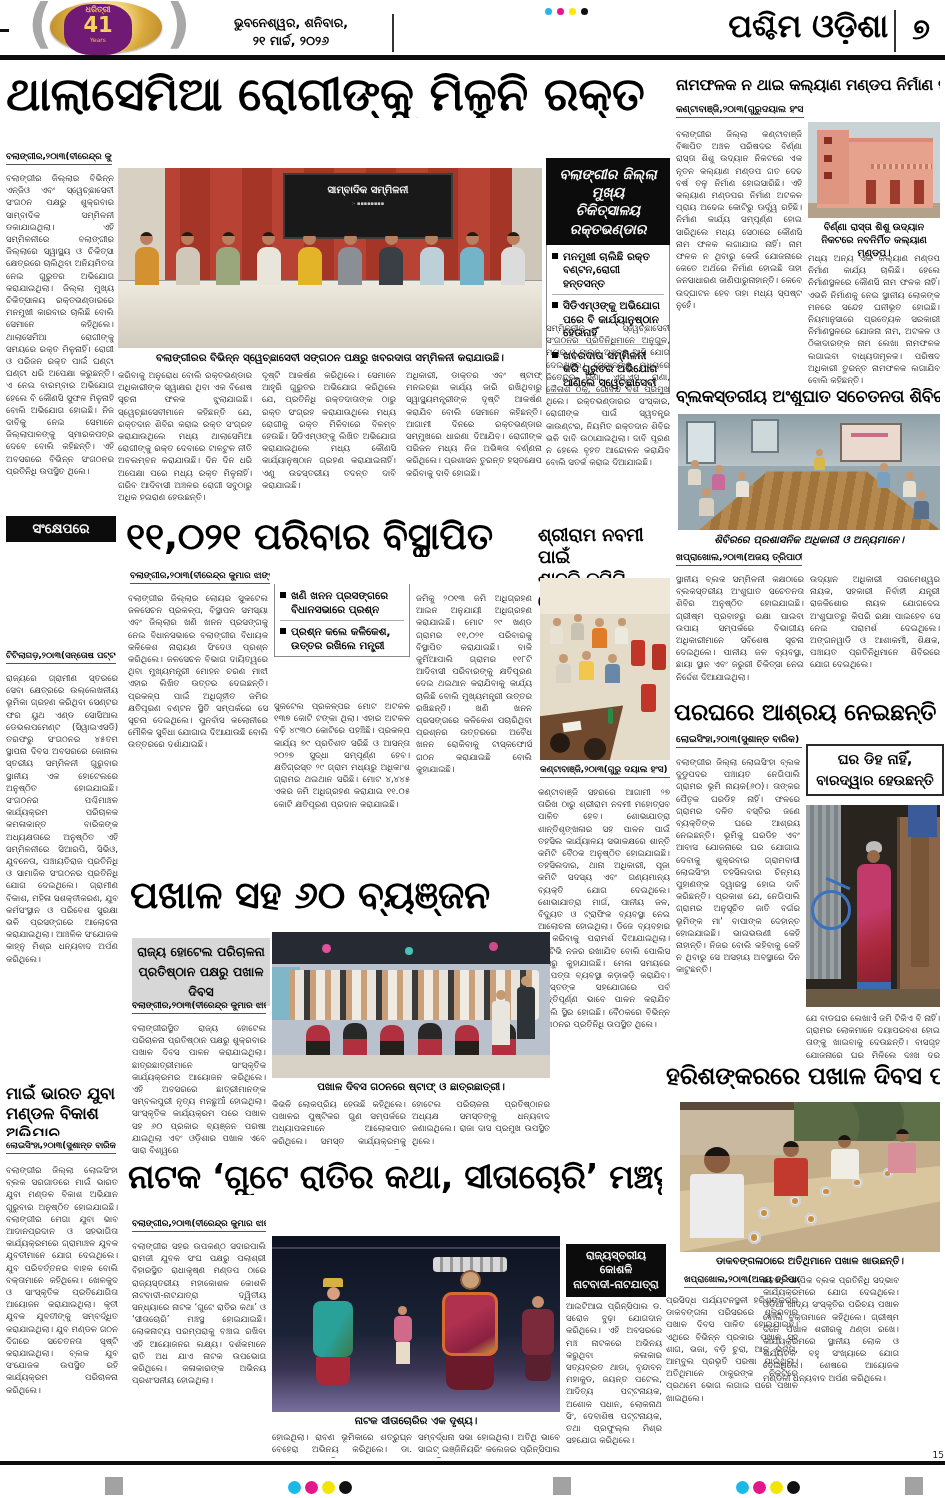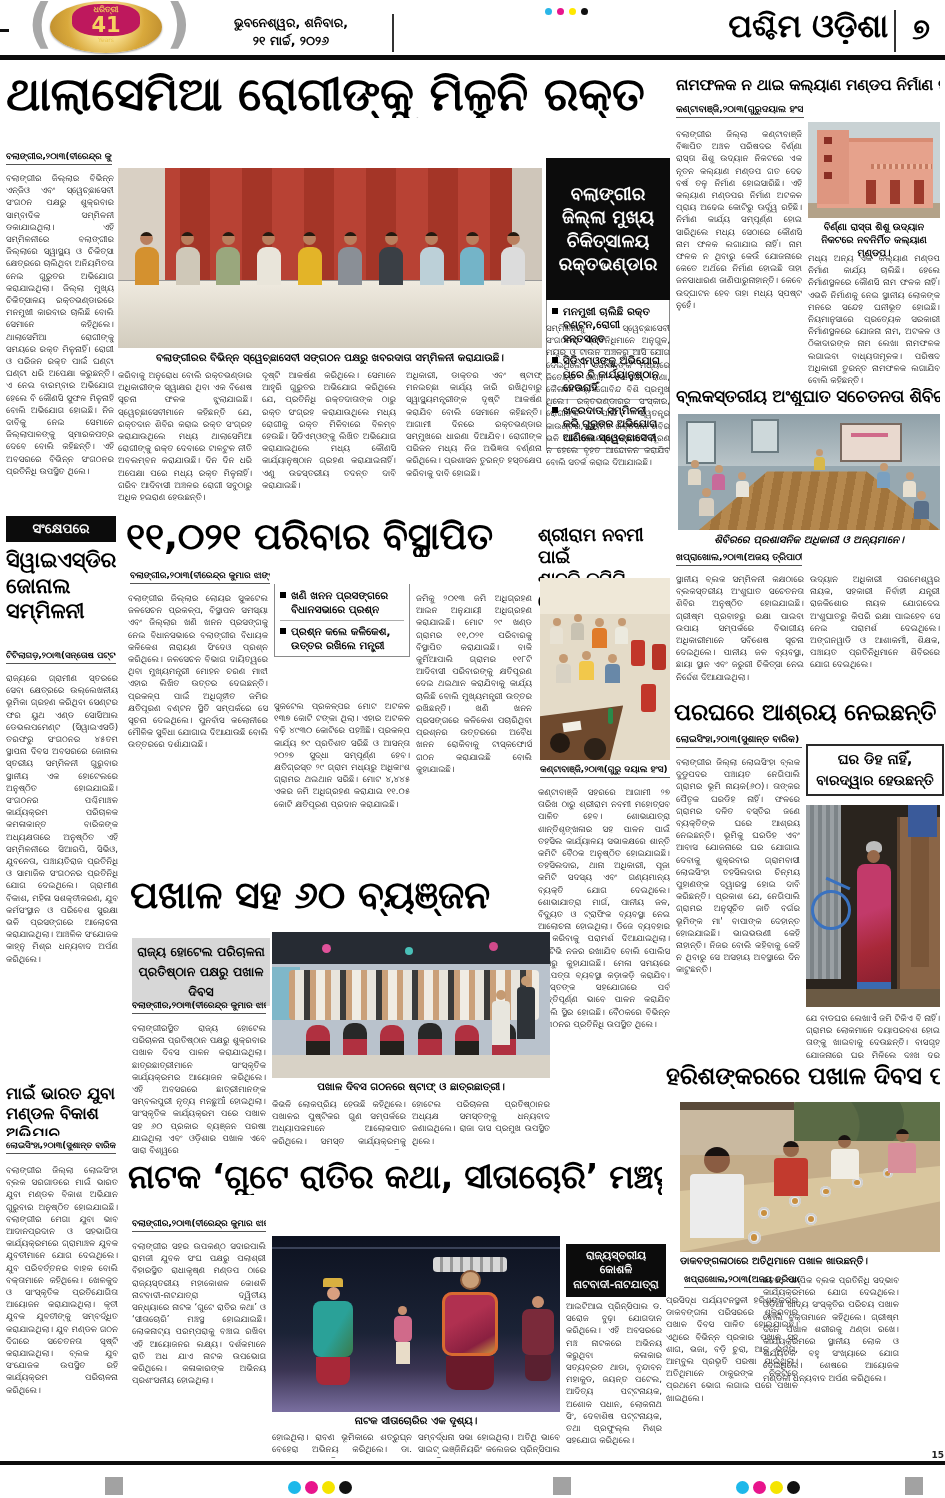--- a/index.html
+++ b/index.html
@@ -36,21 +36,21 @@
 
   <div class="abs" style="left:0;top:29px;width:9px;height:3px;background:#111;"></div>
   <div class="abs tdots" style="left:545px;top:0;">
     <span style="background:#2ab6e8;"></span><span style="background:#e8148c;"></span><span style="background:#ffe800;"></span><span style="background:#111;"></span>
   </div>
 
   <div class="abs" style="left:28px;top:0;width:160px;height:55px;">
     <div class="abs" style="left:0;top:-8px;font-size:54px;color:#a8a8a8;font-weight:700;">(</div>
     <div class="abs" style="left:138px;top:-8px;font-size:54px;color:#a8a8a8;font-weight:700;">)</div>
     <div class="abs" style="left:22px;top:1px;width:112px;height:52px;border-radius:50%;background:radial-gradient(circle at 50% 40%,#f6dc8a 0 30%,#d9a93c 60%,#b8872a 100%);box-shadow:0 1px 2px rgba(0,0,0,.4);"></div>
-    <div class="abs" style="left:44px;top:4px;width:68px;height:32px;border-radius:40%;background:#be185d;text-align:center;">
+    <div class="abs" style="left:36px;top:4px;width:68px;height:51px;border-radius:40%;background:#701a75;text-align:center;">
       <div style="color:#f0c85a;font-size:8px;font-weight:700;line-height:11px;">ଧରିତ୍ରୀ</div>
       <div style="color:#f6d060;font-size:21px;font-weight:800;line-height:21px;">41</div>
       <div style="color:#e8c050;font-size:6px;line-height:8px;">Years</div>
     </div>
   </div>
 
   <div class="abs" style="left:198px;top:14px;width:186px;text-align:center;font-weight:700;font-size:12.5px;line-height:1.45;color:#000;">
     <div>ଭୁବନେଶ୍ୱର, ଶନିବାର,</div>
     <div>୨୧ ମାର୍ଚ୍ଚ, ୨୦୨୬</div>
   </div>
@@ -63,20 +63,24 @@
   <div class="abs" style="left:0;top:55px;width:945px;height:5px;background:#0c0c0c;"></div>
 
   <div class="abs hl" style="left:6px;top:70px;width:664px;font-size:46px;">ଥାଲାସେମିଆ ରୋଗୀଙ୍କୁ ମିଳୁନି ରକ୍ତ</div>
   <div class="abs byline" style="left:6px;top:151px;width:106px;font-size:8.8px;">ବଲାଙ୍ଗୀର,୨୦ା୩(ବୀରେନ୍ଦ୍ର କୁମାର ଝାଙ୍କର)</div>
   <div class="abs bt" style="left:6px;top:172px;width:108px;height:338px;">ବଲାଙ୍ଗୀର ଜିଲ୍ଲାର ବିଭିନ୍ନ ଏନ୍‌ଜିଓ ଏବଂ ସ୍ୱେଚ୍ଛାସେବୀ ସଂଗଠନ ପକ୍ଷରୁ ଶୁକ୍ରବାର ସାମ୍ବାଦିକ ସମ୍ମିଳନୀ ଡକାଯାଇଥିଲା। ଏହି ସମ୍ମିଳନୀରେ ବଲାଙ୍ଗୀର ଜିଲ୍ଲାରେ ସ୍ୱାସ୍ଥ୍ୟ ଓ ଚିକିତ୍ସା କ୍ଷେତ୍ରରେ ଚାଲିଥିବା ଅନିୟମିତତା ନେଇ ଗୁରୁତର ଅଭିଯୋଗ କରାଯାଇଥିଲା। ଜିଲ୍ଲା ମୁଖ୍ୟ ଚିକିତ୍ସାଳୟ ରକ୍ତଭଣ୍ଡାରରେ ମନମୁଖୀ କାରବାର ଚାଲିଛି ବୋଲି ସେମାନେ କହିଥିଲେ। ଥାଲାସେମିଆ ରୋଗୀଙ୍କୁ ସମୟରେ ରକ୍ତ ମିଳୁନାହିଁ। ରୋଗୀ ଓ ପରିଜନ ରକ୍ତ ପାଇଁ ଘଣ୍ଟା ଘଣ୍ଟା ଧରି ଅପେକ୍ଷା କରୁଛନ୍ତି। ଏ ନେଇ ବାରମ୍ବାର ଅଭିଯୋଗ ହେଲେ ବି କୌଣସି ସୁଫଳ ମିଳୁନାହିଁ ବୋଲି ଅଭିଯୋଗ ହୋଇଛି। ନିଜ ଦାବିକୁ ନେଇ ସେମାନେ ଜିଲ୍ଲାପାଳଙ୍କୁ ସ୍ମାରକପତ୍ର ଦେବେ ବୋଲି କହିଛନ୍ତି। ଏହି ଅବସରରେ ବିଭିନ୍ନ ସଂଗଠନର ପ୍ରତିନିଧି ଉପସ୍ଥିତ ଥିଲେ।</div>
 
   <div class="photo" style="left:118px;top:168px;width:424px;height:180px;">
     <div class="abs" style="left:0;top:0;width:100%;height:62%;background:repeating-linear-gradient(90deg,#a43527 0 30px,#b84234 30px 62px);"></div>
     <div class="abs" style="left:0;top:0;width:11%;height:62%;background:#d9d0c4;"></div>
     <div class="abs" style="right:0;top:0;width:7%;height:62%;background:#cfc6ba;"></div>
+    <div class="abs" style="left:39%;top:3%;width:39%;height:34%;background:#191919;border:2px solid #3c3c3c;color:#fff;text-align:center;">
+      <div style="font-size:10px;font-weight:700;margin-top:9px;">ସାମ୍ବାଦିକ ସମ୍ମିଳନୀ</div>
+      <div style="font-size:5px;color:#cfcfcf;margin-top:4px;">:- ▪▪▪▪▪▪▪▪</div>
+    </div>
     <div class="abs" style="left:0;bottom:0;width:100%;height:37%;background:linear-gradient(#efeadf,#d2ccbe);"></div>
     <div class="abs" style="left:2%;top:26%;width:96%;height:42%;display:flex;justify-content:space-around;align-items:flex-end;">
       <div class="person">
           <div class="hd"></div>
           <div class="bd" style="background:#d4912f;"></div>
         </div>
       <div class="person">
           <div class="hd"></div>
           <div class="bd" style="background:#cfc8b8;"></div>
         </div>
@@ -114,21 +118,21 @@
         </div>
     </div>
   </div>
   <div class="abs cap" style="left:118px;top:351px;width:424px;">ବଲାଙ୍ଗୀରର ବିଭିନ୍ନ ସ୍ୱେଚ୍ଛାସେବୀ ସଙ୍ଗଠନ ପକ୍ଷରୁ ଖବରଦାତା ସମ୍ମିଳନୀ କରାଯାଉଛି।</div>
 
   <div class="abs bt" style="left:118px;top:369px;width:134px;height:142px;">କରିବାକୁ ଅନୁରୋଧ ବୋଲି ରକ୍ତଭଣ୍ଡାର ଅଧିକାରୀଙ୍କ ସ୍ୱାକ୍ଷର ଥିବା ଏକ ବିଶେଷ ସୂଚନା ଫଳକ ଝୁଲାଯାଇଛି। ସ୍ୱେଚ୍ଛାସେବୀମାନେ କହିଛନ୍ତି ଯେ, ରକ୍ତଦାନ ଶିବିର କରାଇ ରକ୍ତ ସଂଗ୍ରହ କରାଯାଉଥିଲେ ମଧ୍ୟ ଥାଲାସେମିଆ ରୋଗୀଙ୍କୁ ରକ୍ତ ଦେବାରେ ଟାଳଟୁଳ ନୀତି ଅବଲମ୍ବନ କରାଯାଉଛି। ଦିନ ଦିନ ଧରି ଅପେକ୍ଷା ପରେ ମଧ୍ୟ ରକ୍ତ ମିଳୁନାହିଁ। ଗରିବ ଆଦିବାସୀ ଅଞ୍ଚଳର ରୋଗୀ ସବୁଠାରୁ ଅଧିକ ହଇରାଣ ହେଉଛନ୍ତି।</div>
   <div class="abs bt" style="left:262px;top:369px;width:134px;height:142px;">ଦୃଷ୍ଟି ଆକର୍ଷଣ କରିଥିଲେ। ସେମାନେ ଆହୁରି ଗୁରୁତର ଅଭିଯୋଗ କରିଥିଲେ ଯେ, ପ୍ରତିନିଧି ରକ୍ତଦାତାଙ୍କ ଠାରୁ ରକ୍ତ ସଂଗ୍ରହ କରାଯାଉଥିଲେ ମଧ୍ୟ ରୋଗୀକୁ ରକ୍ତ ମିଳିବାରେ ବିଳମ୍ବ ହେଉଛି। ସିଡିଏମ୍‌ଓଙ୍କୁ ଲିଖିତ ଅଭିଯୋଗ କରାଯାଇଥିଲେ ମଧ୍ୟ କୌଣସି କାର୍ଯ୍ୟାନୁଷ୍ଠାନ ଗ୍ରହଣ କରାଯାଇନାହିଁ। ଏଣୁ ଉଚ୍ଚସ୍ତରୀୟ ତଦନ୍ତ ଦାବି କରାଯାଇଛି।</div>
   <div class="abs bt" style="left:406px;top:369px;width:136px;height:142px;">ଅଧିକାରୀ, ଡାକ୍ତର ଏବଂ ଷ୍ଟାଫ୍ ମନଇଚ୍ଛା କାର୍ଯ୍ୟ ଜାରି ରଖିଥିବାରୁ ସ୍ୱାସ୍ଥ୍ୟମନ୍ତ୍ରୀଙ୍କ ଦୃଷ୍ଟି ଆକର୍ଷଣ କରାଯିବ ବୋଲି ସେମାନେ କହିଛନ୍ତି। ଆଗାମୀ ଦିନରେ ରକ୍ତଭଣ୍ଡାର ସମ୍ମୁଖରେ ଧାରଣା ଦିଆଯିବ। ରୋଗୀଙ୍କ ପରିଜନ ମଧ୍ୟ ନିଜ ଅଭିଜ୍ଞତା ବର୍ଣ୍ଣନା କରିଥିଲେ। ପ୍ରଶାସନ ତୁରନ୍ତ ହସ୍ତକ୍ଷେପ କରିବାକୁ ଦାବି ହୋଇଛି।</div>
 
   <div class="abs" style="left:546px;top:158px;width:124px;">
-    <div class="bbox-title" style="font-size:18px;padding:24px 4px;">
+    <div class="bbox-title" style="font-size:14px;padding:7px 4px;font-style:italic;">
       <div>ବଲାଙ୍ଗୀର ଜିଲ୍ଲା ମୁଖ୍ୟ</div>
       <div>ଚିକିତ୍ସାଳୟ ରକ୍ତଭଣ୍ଡାର</div>
     </div>
     <div class="bull-wrap">
       <div class="blt">ମନମୁଖୀ ଚାଲିଛି ରକ୍ତ ବଣ୍ଟନ,ରୋଗୀ ହନ୍ତସନ୍ତ</div>
       <div class="sep"></div>
       <div class="blt">ସିଡିଏମ୍‌ଓଙ୍କୁ ଅଭିଯୋଗ ପରେ ବି କାର୍ଯ୍ୟାନୁଷ୍ଠାନ ହେଉନାହିଁ</div>
       <div class="sep"></div>
       <div class="blt">ଖବରଦାତା ସମ୍ମିଳନୀ କରି ଗୁରୁତର ଅଭିଯୋଗ ଆଣିଲେ ସ୍ୱେଚ୍ଛାସେବୀ</div>
     </div>
@@ -193,21 +197,20 @@
         <div class="h" style="width:7px;height:7px;"></div>
         <div class="b" style="width:11px;height:13px;background:#d8b84a;"></div>
       </div>
   </div>
   <div class="abs cap" style="left:678px;top:533px;width:262px;font-style:italic;">ଶିବିରରେ ପ୍ରଶାସନିକ ଅଧିକାରୀ ଓ ଅନ୍ୟମାନେ।</div>
   <div class="abs byline" style="left:676px;top:551px;width:126px;">ଖପ୍ରାଖୋଲ,୨୦ା୩(ଅଜୟ ତ୍ରିପାଠୀ)</div>
   <div class="abs bt" style="left:676px;top:573px;width:128px;height:122px;">ସ୍ଥାନୀୟ ବ୍ଲକ ସମ୍ମିଳନୀ କକ୍ଷଠାରେ ବ୍ଲକସ୍ତରୀୟ ଅଂଶୁଘାତ ସଚେତନତା ଶିବିର ଅନୁଷ୍ଠିତ ହୋଇଯାଇଛି। ଗ୍ରୀଷ୍ମ ପ୍ରବାହରୁ ରକ୍ଷା ପାଇବା ଉପାୟ ସମ୍ପର୍କରେ ବିଭାଗୀୟ ଅଧିକାରୀମାନେ ସବିଶେଷ ସୂଚନା ଦେଇଥିଲେ। ପାନୀୟ ଜଳ ବ୍ୟବସ୍ଥା, ଛାୟା ସ୍ଥାନ ଏବଂ ଜରୁରୀ ଚିକିତ୍ସା ନେଇ ନିର୍ଦ୍ଦେଶ ଦିଆଯାଇଥିଲା।</div>
   <div class="abs bt" style="left:810px;top:573px;width:130px;height:122px;">ଉଦ୍ୟାନ ଅଧିକାରୀ ପରମେଶ୍ୱର ନାୟକ, ସହକାରୀ ନିର୍ବାହୀ ଯନ୍ତ୍ରୀ ରାଜକିଶୋର ନାୟକ ଯୋଗଦେଇ ଅଂଶୁଘାତରୁ କିପରି ରକ୍ଷା ପାଇହେବ ସେ ନେଇ ପରାମର୍ଶ ଦେଇଥିଲେ। ଅଙ୍ଗନୱାଡି ଓ ଆଶାକର୍ମୀ, ଶିକ୍ଷକ, ପଞ୍ଚାୟତ ପ୍ରତିନିଧିମାନେ ଶିବିରରେ ଯୋଗ ଦେଇଥିଲେ।</div>
 
   <div class="abs bbox-title" style="left:6px;top:516px;width:110px;font-size:13.5px;padding:4px 0;">ସଂକ୍ଷେପରେ</div>
-  <div class="abs hlwrap" style="left:6px;top:548px;width:114px;font-size:21px;height:96px;">ସିୱାଇଏସ୍‌ଡିର ଜୋନାଲ ସମ୍ମିଳନୀ</div>
   <div class="abs byline" style="left:6px;top:650px;width:110px;font-size:8.6px;">ଟିଟିଲାଗଡ଼,୨୦ା୩(ସନ୍ତୋଷ ପଟ୍ଟନାୟକ)</div>
   <div class="abs bt" style="left:6px;top:672px;width:112px;height:364px;">ରାଜ୍ୟରେ ଗ୍ରାମୀଣ ସ୍ତରରେ ସେବା କ୍ଷେତ୍ରରେ ଉଲ୍ଲେଖନୀୟ ଭୂମିକା ଗ୍ରହଣ କରିଥିବା ସେଣ୍ଟର ଫର ୟୁଥ ଏଣ୍ଡ ସୋସିଆଲ ଡେଭଲପମେଣ୍ଟ (ସିୱାଇଏସଡି) ତରଫରୁ ସଂଗଠନର ୪୫ତମ ସ୍ଥାପନା ଦିବସ ଅବସରରେ ଜୋନାଲ ସ୍ତରୀୟ ସମ୍ମିଳନୀ ଗୁରୁବାର ସ୍ଥାନୀୟ ଏକ ହୋଟେଲରେ ଅନୁଷ୍ଠିତ ହୋଇଯାଇଛି। ସଂଗଠନର ପଶ୍ଚିମାଞ୍ଚଳ କାର୍ଯ୍ୟକ୍ରମ ପରିଚାଳକ କମଳାକାନ୍ତ ବାରିକଙ୍କ ଅଧ୍ୟକ୍ଷତାରେ ଅନୁଷ୍ଠିତ ଏହି ସମ୍ମିଳନୀରେ ସିଆରପି, ସିଭିଓ, ଯୁବନେତା, ପଞ୍ଚାୟତିରାଜ ପ୍ରତିନିଧି ଓ ସାମାଜିକ ସଂଗଠନର ପ୍ରତିନିଧି ଯୋଗ ଦେଇଥିଲେ। ଗ୍ରାମୀଣ ବିକାଶ, ମହିଳା ସଶକ୍ତୀକରଣ, ଯୁବ କର୍ମସଂସ୍ଥାନ ଓ ପରିବେଶ ସୁରକ୍ଷା ଭଳି ପ୍ରସଙ୍ଗରେ ଆଲୋଚନା କରାଯାଇଥିଲା। ଆଞ୍ଚଳିକ ସଂଯୋଜକ କାହ୍ନୁ ମିଶ୍ର ଧନ୍ୟବାଦ ଅର୍ପଣ କରିଥିଲେ।</div>
   <div class="abs hlwrap" style="left:6px;top:1084px;width:118px;font-size:16.5px;height:52px;">ମାଇଁ ଭାରତ ଯୁବା ମଣ୍ଡଳ ବିକାଶ ଅଭିଯାନ</div>
   <div class="abs byline" style="left:6px;top:1140px;width:110px;font-size:8.6px;">ଲୋଇସିଂହା,୨୦ା୩(ସୁଶାନ୍ତ ବାରିକ)</div>
   <div class="abs bt" style="left:6px;top:1164px;width:112px;height:294px;">ବଲାଙ୍ଗୀର ଜିଲ୍ଲା ଲୋଇସିଂହା ବ୍ଲକ ସରଗାଡରେ ମାଇଁ ଭାରତ ଯୁବା ମଣ୍ଡଳ ବିକାଶ ଅଭିଯାନ ଗୁରୁବାର ଅନୁଷ୍ଠିତ ହୋଇଯାଇଛି। ବଲାଙ୍ଗୀର ମେଗା ଯୁବା ଭାବ ଆଦାନପ୍ରଦାନ ଓ ସହଭାଗିତା କାର୍ଯ୍ୟକ୍ରମରେ ଗ୍ରାମାଞ୍ଚଳ ଯୁବକ ଯୁବତୀମାନେ ଯୋଗ ଦେଇଥିଲେ। ଯୁବ ପରିବର୍ତ୍ତନର ବାହକ ବୋଲି ବକ୍ତାମାନେ କହିଥିଲେ। ଖେଳକୁଦ ଓ ସାଂସ୍କୃତିକ ପ୍ରତିଯୋଗିତା ଆୟୋଜନ କରାଯାଇଥିଲା। କୃତୀ ଯୁବକ ଯୁବତୀଙ୍କୁ ସମ୍ବର୍ଦ୍ଧିତ କରାଯାଇଥିଲା। ଯୁବ ମଣ୍ଡଳ ଗଠନ ଦିଗରେ ସଚେତନତା ସୃଷ୍ଟି କରାଯାଇଥିଲା। ବ୍ଲକ ଯୁବ ସଂଯୋଜକ ଉପସ୍ଥିତ ରହି କାର୍ଯ୍ୟକ୍ରମ ପରିଚାଳନା କରିଥିଲେ।</div>
 
   <div class="abs hl" style="left:126px;top:518px;width:420px;font-size:37px;">୧୧,୦୨୧ ପରିବାର ବିସ୍ଥାପିତ</div>
   <div class="abs byline" style="left:130px;top:570px;width:140px;font-size:8.8px;">ବଲାଙ୍ଗୀର,୨୦ା୩(ବୀରେନ୍ଦ୍ର କୁମାର ଝାଙ୍କର)</div>
   <div class="abs bt" style="left:128px;top:592px;width:140px;height:272px;">ବଲାଙ୍ଗୀର ଜିଲ୍ଲାର ଲୋୟର ସୁକଟେଲ ଜଳସେଚନ ପ୍ରକଳ୍ପ, ବିସ୍ଥାପନ ସମସ୍ୟା ଏବଂ ଜିଲ୍ଲାର ଖଣି ଖନନ ପ୍ରସଙ୍ଗକୁ ନେଇ ବିଧାନସଭାରେ ବଲାଙ୍ଗୀର ବିଧାୟକ କଳିକେଶ ନାରାୟଣ ସିଂଦେଓ ପ୍ରଶ୍ନ କରିଥିଲେ। ଜଳସେଚନ ବିଭାଗ ଦାୟିତ୍ୱରେ ଥିବା ମୁଖ୍ୟମନ୍ତ୍ରୀ ମୋହନ ଚରଣ ମାଝୀ ଏହାର ଲିଖିତ ଉତ୍ତର ଦେଇଛନ୍ତି। ପ୍ରକଳ୍ପ ପାଇଁ ଅଧିଗୃହୀତ ଜମିର କ୍ଷତିପୂରଣ ବଣ୍ଟନ ସ୍ଥିତି ସମ୍ପର୍କରେ ସେ ସୂଚନା ଦେଇଥିଲେ। ପୁନର୍ବାସ କଲୋନୀରେ ମୌଳିକ ସୁବିଧା ଯୋଗାଇ ଦିଆଯାଉଛି ବୋଲି ଉତ୍ତରରେ ଦର୍ଶାଯାଇଛି।</div>
   <div class="abs" style="left:274px;top:584px;width:136px;">
@@ -328,21 +331,21 @@
       </div>
     <div class="mp" style="left:58%;top:22%;">
         <div class="h" style="width:13px;height:13px;background:linear-gradient(#181210 0 36%,#96684a 36%);"></div>
         <div class="b" style="width:28px;height:30px;background:#f0ede4;"></div>
       </div>
     <div class="mp" style="left:80%;top:18%;">
         <div class="h" style="width:13px;height:13px;background:linear-gradient(#181210 0 36%,#96684a 36%);"></div>
         <div class="b" style="width:28px;height:30px;background:#d88f9a;"></div>
       </div>
   </div>
-  <div class="abs cap" style="left:680px;top:1255px;width:260px;text-align:left;font-size:9.8px;">ଡାକବଙ୍ଗଳାଠାରେ ଅତିଥିମାନେ ପଖାଳ ଖାଉଛନ୍ତି।</div>
+  <div class="abs cap" style="left:680px;top:1255px;width:260px;text-align:center;font-size:9.8px;">ଡାକବଙ୍ଗଳାଠାରେ ଅତିଥିମାନେ ପଖାଳ ଖାଉଛନ୍ତି।</div>
   <div class="abs byline" style="left:684px;top:1274px;width:116px;font-size:8.8px;">ଖପ୍ରାଖୋଲ,୨୦ା୩(ଅଜୟ ତ୍ରିପାଠୀ)</div>
   <div class="abs bt" style="left:666px;top:1294px;width:132px;height:160px;">ପ୍ରସିଦ୍ଧ ପର୍ଯ୍ୟଟନସ୍ଥଳୀ ହରିଶଙ୍କରର ଡାକବଙ୍ଗଳା ପରିସରରେ ଶୁକ୍ରବାର ପଖାଳ ଦିବସ ପାଳିତ ହୋଇଯାଇଛି। ଏଥିରେ ବିଭିନ୍ନ ପ୍ରକାର ପଖାଳ ସହ ଶାଗ, ଭଜା, ବଡ଼ି ଚୁରା, ଆଳୁ ଭର୍ତ୍ତା, ଆମ୍ବୁଲ ପ୍ରଭୃତି ପରଷା ଯାଇଥିଲା। ଅତିଥିମାନେ ଠାକୁରଙ୍କ ନିକଟରେ ପ୍ରଥମେ ଭୋଗ ଲଗାଇ ପରେ ପଖାଳ ଖାଇଥିଲେ।</div>
   <div class="abs bt" style="left:763px;top:1274px;width:136px;height:180px;">ଛତର, ଏମ୍ପିକ ବ୍ଲକ ପ୍ରତିନିଧି ସଦ୍ଭାବ କାର୍ଯ୍ୟକ୍ରମରେ ଯୋଗ ଦେଇଥିଲେ। ଓଡ଼ିଆ ଖାଦ୍ୟ ସଂସ୍କୃତିର ପରିଚୟ ପଖାଳ ବୋଲି ବକ୍ତାମାନେ କହିଥିଲେ। ଗ୍ରୀଷ୍ମ ଦିନେ ପଖାଳ ଶରୀରକୁ ଥଣ୍ଡା ରଖେ। କାର୍ଯ୍ୟକ୍ରମରେ ସ୍ଥାନୀୟ ଲୋକ ଓ ପର୍ଯ୍ୟଟକ ବହୁ ସଂଖ୍ୟାରେ ଯୋଗ ଦେଇଥିଲେ। ଶେଷରେ ଆୟୋଜକ ମଣ୍ଡଳୀ ଧନ୍ୟବାଦ ଅର୍ପଣ କରିଥିଲେ।</div>
 
   <div class="abs hl" style="left:130px;top:876px;width:420px;font-size:38px;">ପଖାଳ ସହ ୬୦ ବ୍ୟଞ୍ଜନ</div>
   <div class="abs" style="left:132px;top:938px;width:134px;background:#d7d7d7;text-align:center;font-weight:800;font-size:12.5px;line-height:1.6;padding:4px 2px;color:#000;">
     <div>ରାଜ୍ୟ ହୋଟେଲ ପରିଚାଳନା</div>
     <div>ପ୍ରତିଷ୍ଠାନ ପକ୍ଷରୁ ପଖାଳ ଦିବସ</div>
   </div>
   <div class="abs byline" style="left:132px;top:1000px;width:134px;font-size:8.8px;">ବଲାଙ୍ଗୀର,୨୦ା୩(ବୀରେନ୍ଦ୍ର କୁମାର ଝାଙ୍କର)</div>
@@ -407,21 +410,21 @@
   <div class="abs cap" style="left:272px;top:1414px;width:288px;">ନାଟକ ସୀତାଚୋରିର ଏକ ଦୃଶ୍ୟ।</div>
   <div class="abs bt" style="left:272px;top:1431px;width:140px;height:27px;">ହୋଇଥିଲା। ରାବଣ ଭୂମିକାରେ ଶତ୍ରୁଘ୍ନ ବେହେରା ଅଭିନୟ କରିଥିଲେ। ଡା. ପ୍ରମୋଦ କୁମାର ମିଶ୍ରଙ୍କ ଅଧ୍ୟକ୍ଷତାରେ</div>
   <div class="abs bt" style="left:418px;top:1431px;width:142px;height:27px;">ସମ୍ବର୍ଦ୍ଧନା ସଭା ହୋଇଥିଲା। ଅତିଥି ଭାବେ ସାଇଟ୍ ଇଞ୍ଜିନିୟରିଂ କଲେଜର ପ୍ରିନ୍ସିପାଲ ଡ. ନମିତା ପଟେଲ ଓ ସୁଶ୍ରୀ</div>
   <div class="abs bbox-title" style="left:566px;top:1244px;width:96px;font-size:11px;padding:5px 2px;">
     <div>ରାଜ୍ୟସ୍ତରୀୟ କୋଶଳି</div>
     <div>ନାଟବାଦୀ-ନାଟଯାତ୍ରା</div>
   </div>
   <div class="abs bt" style="left:566px;top:1300px;width:96px;height:158px;">ଆଇଟିଆଇ ପ୍ରିନ୍ସିପାଲ ଡ. ସରୋଜ ବୁଢ଼ା ଯୋଗଦାନ କରିଥିଲେ। ଏହି ଅବସରରେ ମଞ୍ଚ ନାଟକରେ ଅଭିନୟ କରୁଥିବା କଳାକାର ସତ୍ୟବ୍ରତ ଥାଡା, ବୃନ୍ଦାବନ ମହାକୁଡ, ଜୟନ୍ତ ପଟେଲ, ଆଦିତ୍ୟ ପଟ୍ଟନାୟକ, ଅଶୋକ ପଧାନ, ଲୋକନାଥ ସିଂ, ଦେବାଶିଷ ପଟ୍ଟନାୟକ, ତଥା ପ୍ରଫୁଲ୍ଲ ମିଶ୍ର ସହଯୋଗ କରିଥିଲେ।</div>
 
   <div class="abs" style="left:0;top:1461px;width:945px;height:4px;background:#0c0c0c;"></div>
-  <div class="abs" style="left:928px;top:1450px;width:16px;font-size:9px;font-weight:700;text-align:right;color:#222;">15</div>
+  <div class="abs" style="left:928px;top:1450px;width:16px;font-size:9px;font-weight:400;text-align:right;color:#222;">15</div>
   <div class="regsq" style="left:105px;top:1477px;"></div>
   <div class="abs dots" style="left:288px;top:1479px;">
     <span style="background:#1db8ea;"></span><span style="background:#e8148c;"></span><span style="background:#f5e400;"></span><span style="background:#111;"></span>
   </div>
   <div class="regsq" style="left:553px;top:1477px;"></div>
   <div class="abs dots" style="left:736px;top:1479px;">
     <span style="background:#1db8ea;"></span><span style="background:#e8148c;"></span><span style="background:#f5e400;"></span><span style="background:#111;"></span>
   </div>
   <div class="regsq" style="left:905px;top:1477px;"></div>
 

